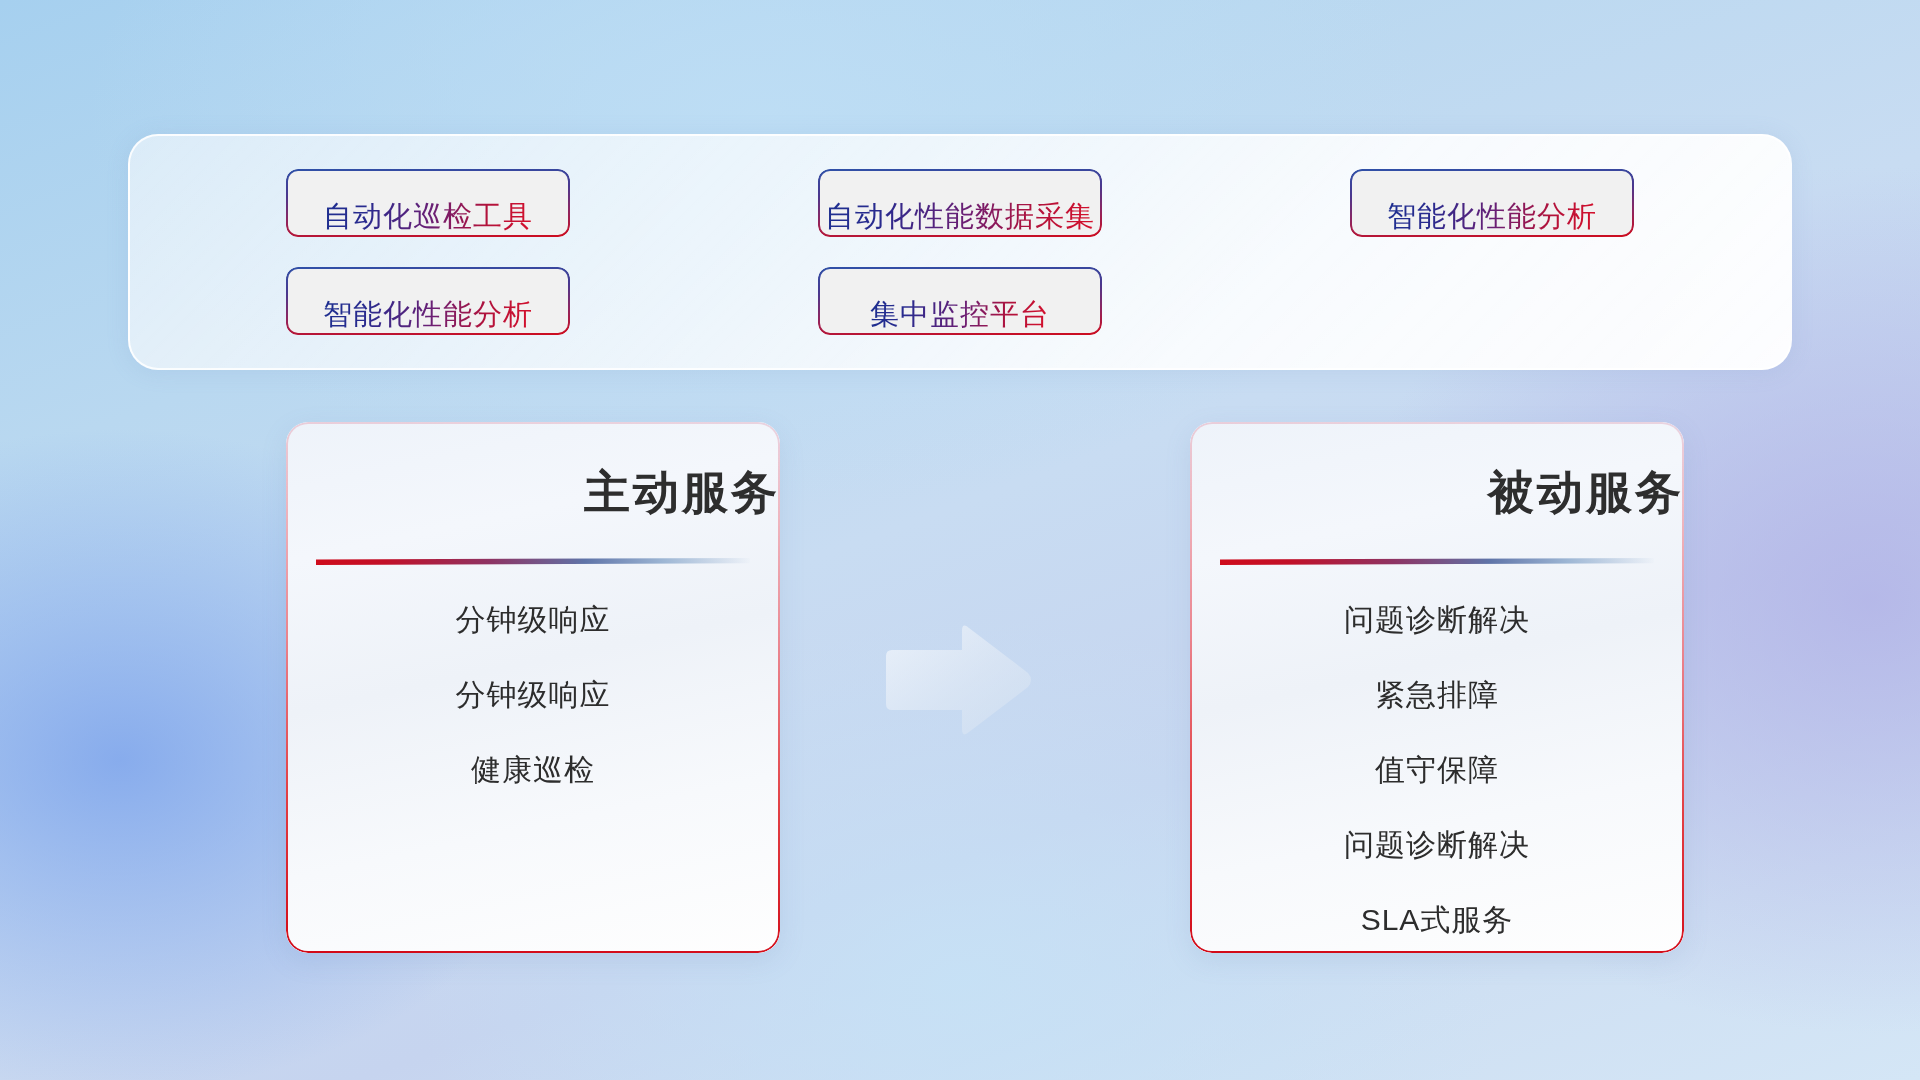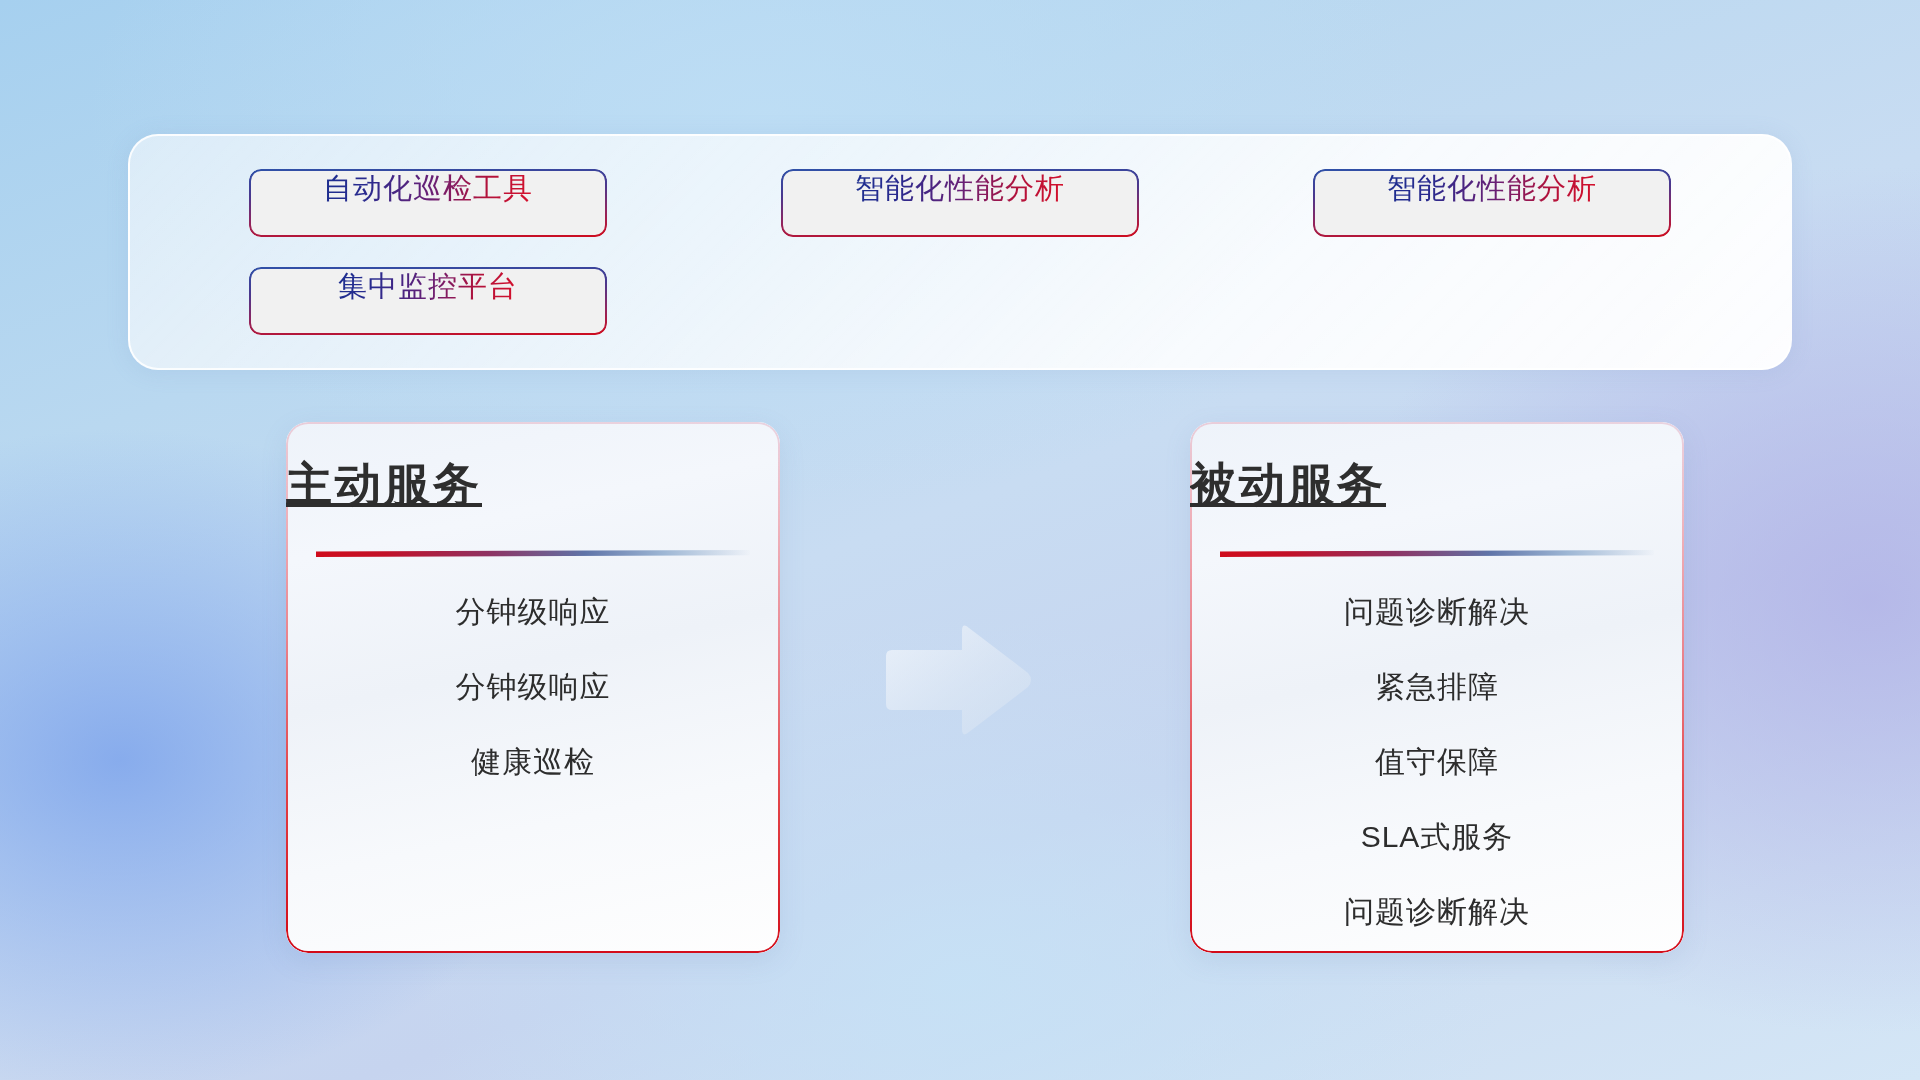--- a/index.html
+++ b/index.html
@@ -39,26 +39,26 @@
     display: grid;
     grid-template-columns: repeat(3, 1fr);
     grid-template-rows: repeat(2, 1fr);
     align-items: center;
     justify-items: center;
     padding: 18px 32px;
   }
 
   .pill {
     position: relative;
-    width: 358px;
+    width: 284px;
     height: 68px;
     border-radius: 12px;
     background: #f1f1f1;
     display: flex;
-    align-items: flex-start;
+    align-items: flex-end;
     justify-content: center;
     box-sizing: border-box;
   }
   .pill::before {
     content: "";
     position: absolute;
     inset: 0;
     border-radius: 12px;
     padding: 2px;
     background: linear-gradient(178deg, #2f51a8 0%, #49378e 34%, #8e2560 66%, #cf0c1e 100%);
@@ -103,27 +103,26 @@
     -webkit-mask-composite: xor;
     mask: linear-gradient(#fff 0 0) content-box, linear-gradient(#fff 0 0);
     mask-composite: exclude;
     pointer-events: none;
   }
   #card-proactive { left: 286px; }
   #card-reactive  { left: 1190px; }
 
   .card-title {
     position: relative;
-    text-align: left;
-    margin-top: 32px;
+    text-align: right;
+    margin-top: 40px;
     font-size: 46px;
     font-weight: bold;
     color: #2e2e2e;
     letter-spacing: 3px;
-    text-decoration: underline;
   }
 
   .card-divider {
     position: relative;
     margin: 34px auto 0 auto;
     width: 434px;
     height: 7px;
     background: linear-gradient(90deg, #cf0c1c 0%, #c21028 16%, #8e3363 40%, #5f74a8 62%, #9db6d4 80%, rgba(200,216,234,0.05) 100%);
     clip-path: polygon(0 22%, 100% 0%, 100% 74%, 0 100%);
   }
@@ -157,20 +156,23 @@
 <body>
 
 <div id="stage">
 
   <div id="top-panel">
 
     <div class="pill">
       <span class="pill-label">自动化巡检工具</span>
     </div>
 
+    <div class="pill">
+      <span class="pill-label">自动化性能数据采集</span>
+    </div>
 
     <div class="pill">
       <span class="pill-label">智能化性能分析</span>
     </div>
 
     <div class="pill">
       <span class="pill-label">智能化性能分析</span>
     </div>
 
 
@@ -201,18 +203,18 @@
     <path d="M10 36 Q10 30 16 30 L86 30 L86 11 Q86 2 93 8 L152 53 Q158 60 152 67 L93 112 Q86 118 86 109 L86 90 L16 90 Q10 90 10 84 Z" fill="url(#arrowGrad)"></path>
   </svg>
 
   <div class="service-card" id="card-reactive">
     <div class="card-title">被动服务</div>
     <div class="card-divider"></div>
     <ul class="card-list">
       <li>问题诊断解决</li>
       <li>紧急排障</li>
       <li>值守保障</li>
+      <li>问题诊断解决</li>
       <li>SLA式服务</li>
-      <li>问题诊断解决</li>
     </ul>
   </div>
 
 </div>
 
 </body></html>

